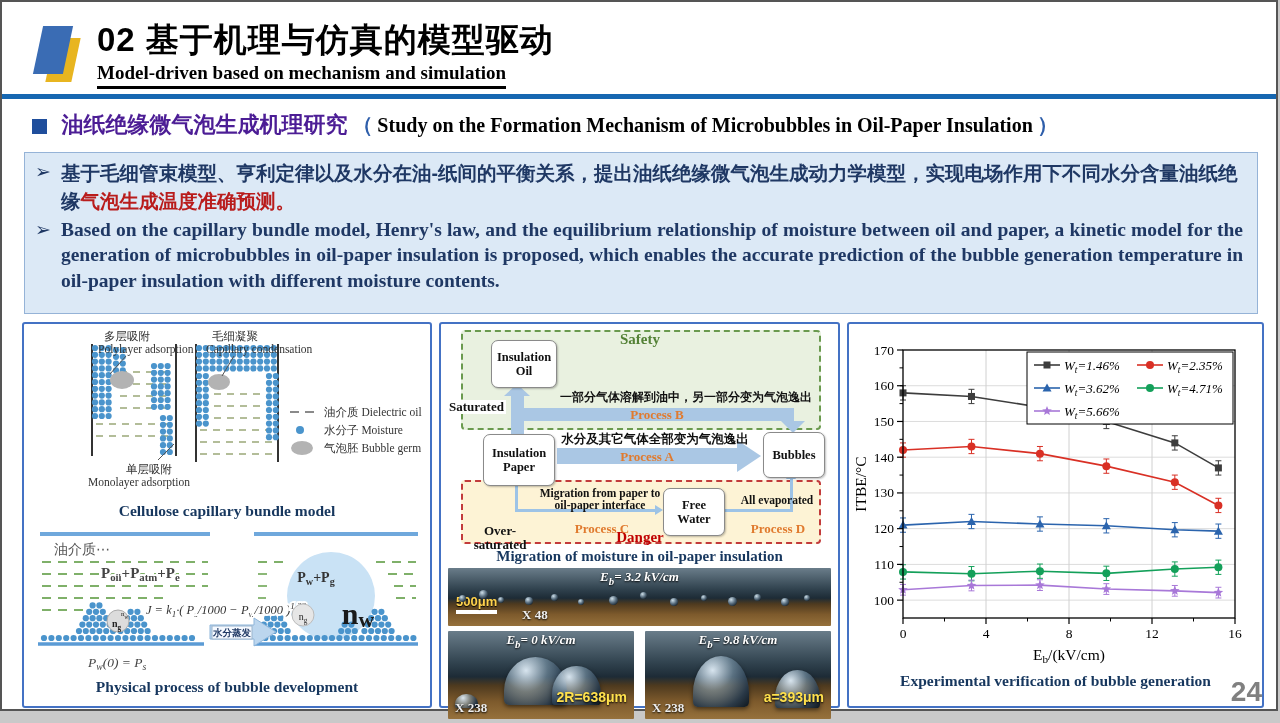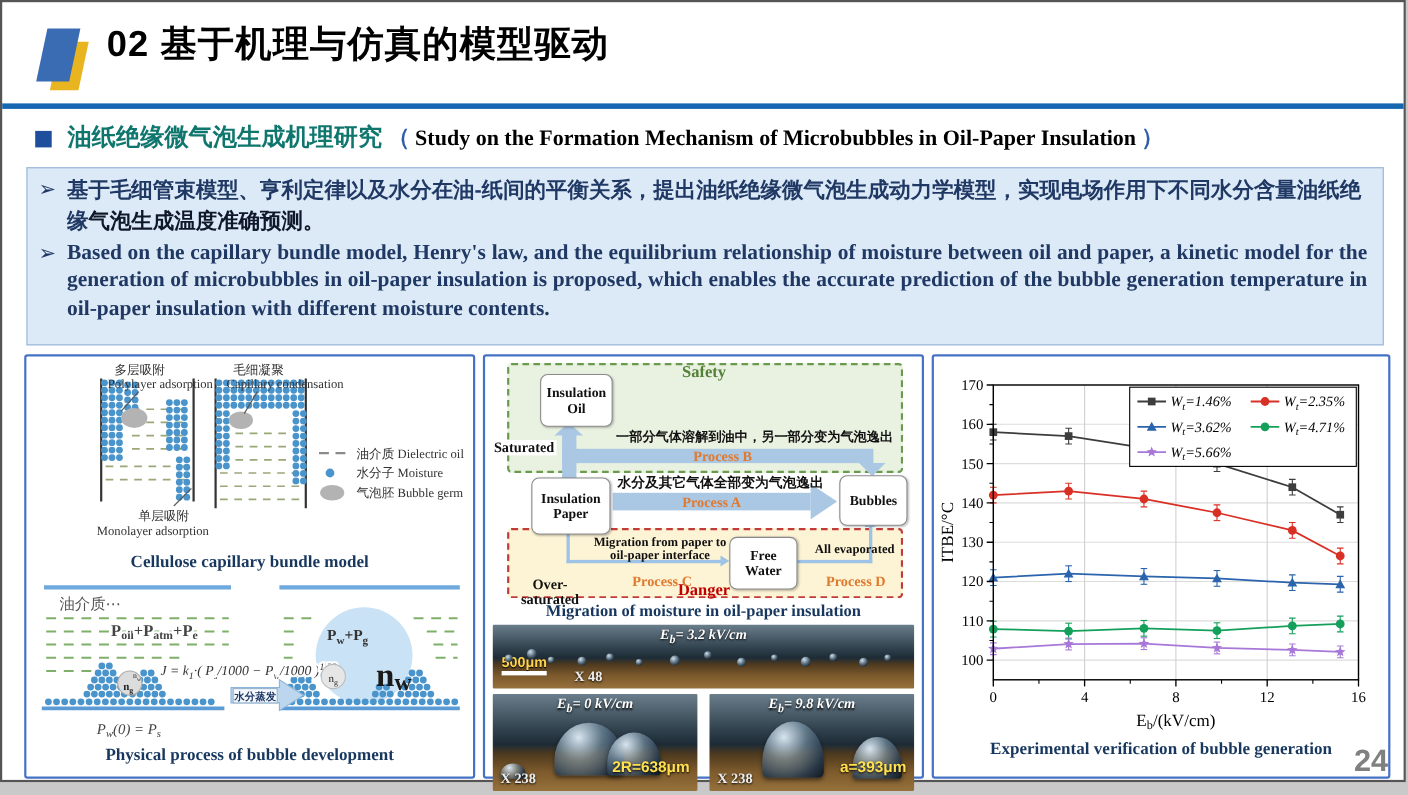--- a/index.html
+++ b/index.html
@@ -10,32 +10,32 @@
   .logo{position:absolute;left:30px;top:22px;width:56px;height:62px;}
   .logo .ly{position:absolute;left:18px;top:14px;width:26px;height:44px;background:#e8b520;transform:skewX(-12deg);}
   .logo .lb{position:absolute;left:6px;top:2px;width:30px;height:48px;background:#3a6cb4;transform:skewX(-12deg);}
   .header-title{position:absolute;left:95px;top:16px;font-size:33px;font-weight:bold;color:#000;letter-spacing:1px;}
   .header-subtitle{position:absolute;left:95px;top:60px;font-family:"Liberation Serif",serif;
     font-size:19px;font-weight:bold;color:#000;border-bottom:3px solid #000;padding-bottom:2px;}
   .divider{position:absolute;left:0;top:92px;width:100%;height:5px;background:#1667b1;}
   
   .section-title{position:absolute;left:30px;top:108px;white-space:nowrap;}
   .bullet-sq{display:inline-block;width:15px;height:15px;background:#1f4e9c;margin-right:10px;}
-  .st-zh{font-size:22px;font-weight:bold;color:#0f766e;vertical-align:2px;}
+  .st-zh{font-size:22px;font-weight:bold;color:#4c1d95;vertical-align:2px;}
   .st-paren{font-size:21px;font-weight:bold;color:#2e5eaa;font-family:"Liberation Serif",serif;vertical-align:2px;}
   .st-en{font-size:20px;font-weight:bold;color:#000;font-family:"Liberation Serif",serif;vertical-align:2px;}
   
   .summary{position:absolute;left:22px;top:150px;width:1234px;height:162px;background:#dce9f6;
     border:1px solid #95b3d7;box-sizing:border-box;padding:6px 14px 0 8px;}
   .bullet{display:flex;margin-bottom:1px;}
   .arrow{color:#1f3864;font-size:19px;margin:1px 10px 0 2px;flex:0 0 auto;}
   .btext{color:#1f3864;font-weight:bold;}
   .bullet.zh .btext{font-size:19.5px;line-height:1.45;}
   .bullet.en .btext{font-family:"Liberation Serif",serif;font-size:19.5px;line-height:1.32;text-align:justify;}
-  .red{color:#0f172a;}
+  .red{color:#b91c1c;}
   
   .panel{position:absolute;top:320px;height:386px;background:#fff;border:2px solid #4472c4;
     border-radius:3px;box-sizing:border-box;}
   #p-left{left:20px;width:410px;}
   #p-mid{left:437px;width:401px;}
   #p-right{left:845px;width:417px;}
   .caption{position:absolute;width:100%;text-align:center;font-family:"Liberation Serif",serif;
     font-weight:bold;color:#17375e;font-size:15.5px;}
   svg text{font-family:"Liberation Serif",serif;}
   
@@ -91,20 +91,21 @@
 </head>
 <body>
 
 <div class="slide">
 
   <div class="logo">
     <div class="ly"></div>
     <div class="lb"></div>
   </div>
   <div class="header-title">02 基于机理与仿真的模型驱动</div>
+  <div class="header-subtitle">Model-driven based on mechanism and simulation</div>
   <div class="divider"></div>
 
   <div class="section-title">
     <span class="bullet-sq"></span>
     <span class="st-zh">油纸绝缘微气泡生成机理研究</span>
     <span class="st-paren">（</span>
     <span class="st-en">Study on the Formation Mechanism of Microbubbles in Oil-Paper Insulation</span>
     <span class="st-paren">）</span>
   </div>
 

